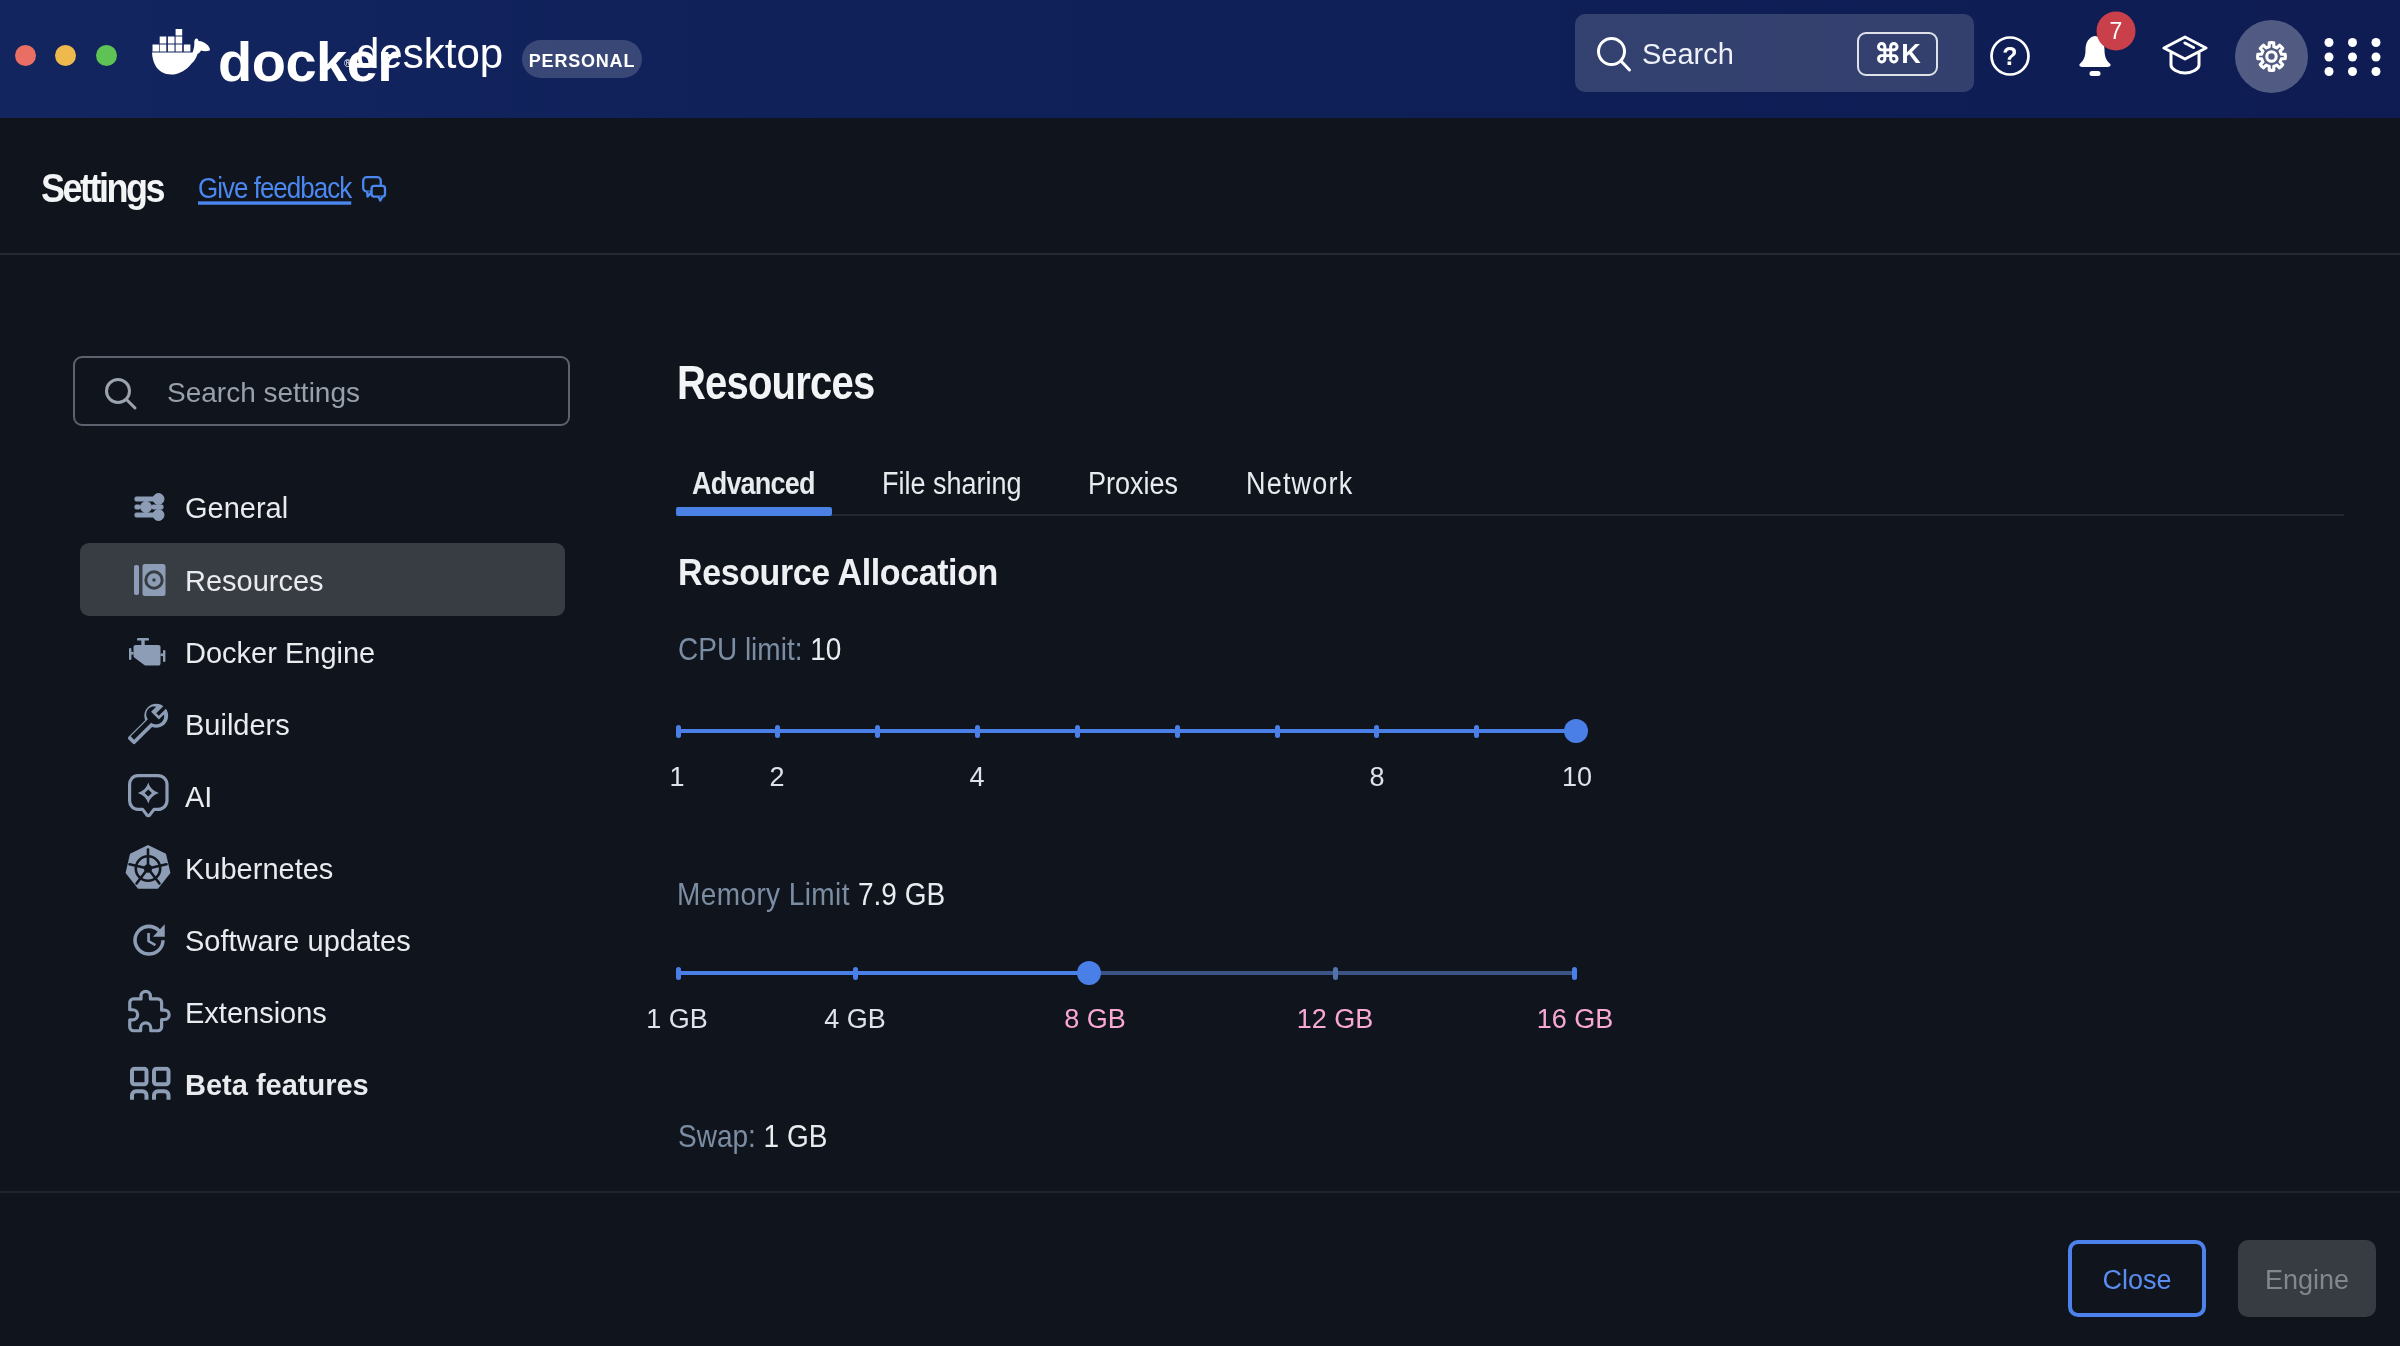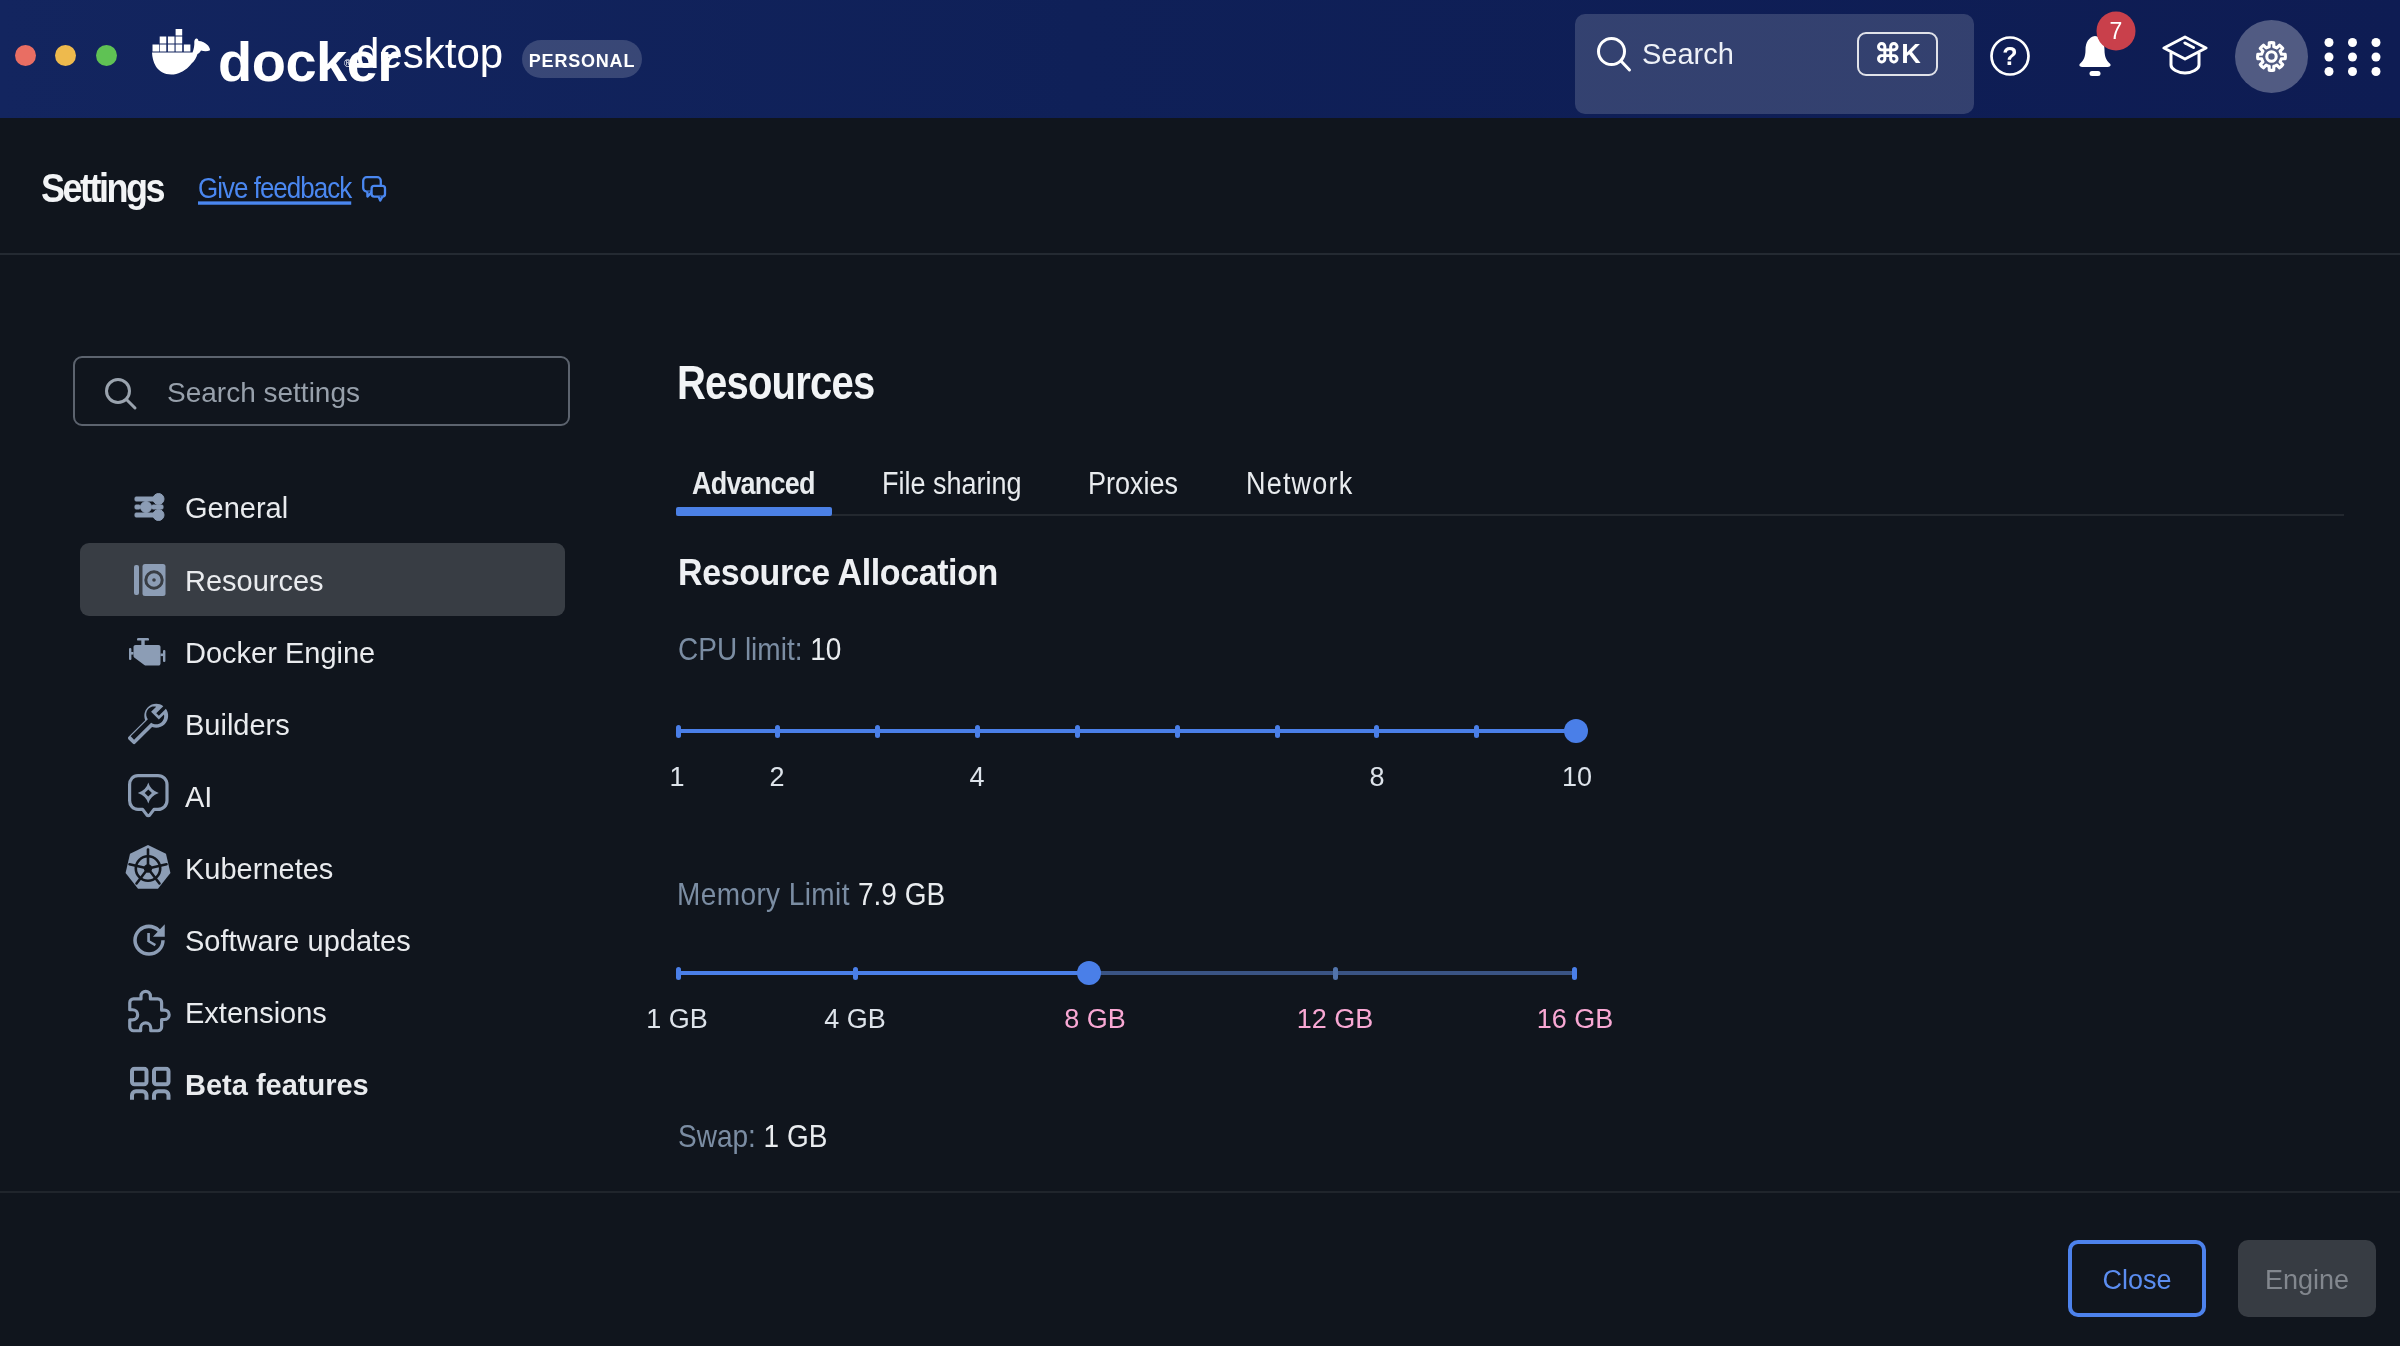--- a/index.html
+++ b/index.html
@@ -17,21 +17,21 @@
 
   #wordmark { position:absolute; left:218px; top:0; height:118px; }
   .w-docker  { position:absolute; left:0px;  top:29px; font-size:56px; font-weight:bold; color:#fff; letter-spacing:-0.5px; }
   .w-reg     { position:absolute; left:126px; top:58px; font-size:10px; color:#fff; }
   .w-desktop { position:absolute; left:138px; top:30px; font-size:42px; font-weight:normal; color:#fff; letter-spacing:0px; }
 
   #personal { position:absolute; left:522px; top:40px; width:120px; height:38px; border-radius:19px;
               background:rgba(255,255,255,0.17); color:#fff; font-size:18px; font-weight:bold;
               letter-spacing:0.8px; text-align:center; line-height:42px; }
 
-  #searchbox { position:absolute; left:1575px; top:14px; width:399px; height:100px; border-radius:10px;
+  #searchbox { position:absolute; left:1575px; top:14px; width:399px; height:78px; border-radius:10px;
                background:rgba(255,255,255,0.155); }
   #searchbox .stext { position:absolute; left:67px; top:24px; font-size:29px; color:#eef1f7; }
   #cmdk { position:absolute; right:36px; top:18px; width:81px; height:44px; border:2px solid rgba(255,255,255,0.85);
           border-radius:9px; color:#fff; font-size:27px; font-weight:bold; text-align:center; line-height:41px; letter-spacing:0px; }
 
   .hicon { position:absolute; top:0; }
   #gearcircle { position:absolute; left:2235px; top:20px; width:73px; height:73px; border-radius:50%;
                 background:rgba(255,255,255,0.28); }
 
   

